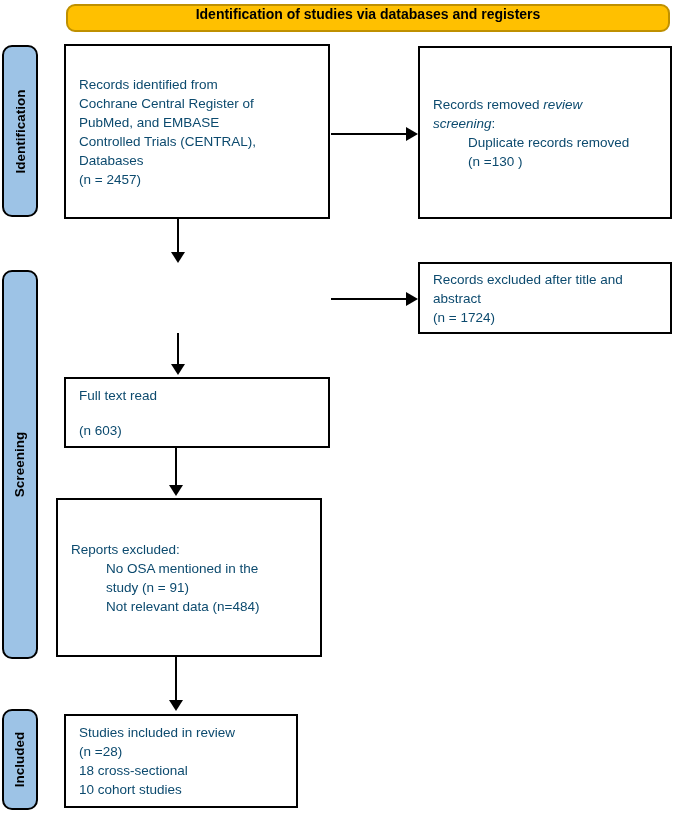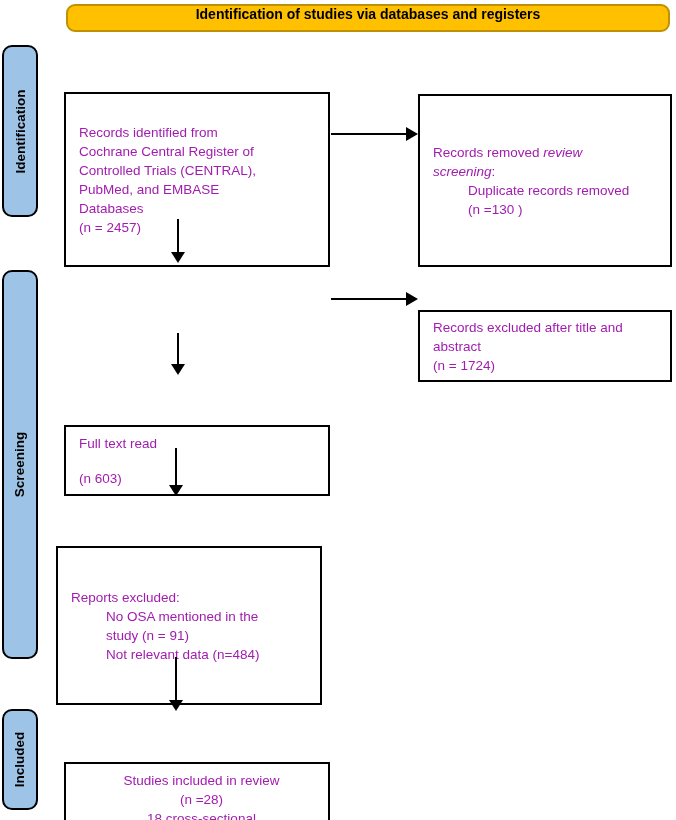--- a/index.html
+++ b/index.html
@@ -45,30 +45,30 @@
     font-size: 13.5px; font-weight: bold; color: #000;
   }
 
   
   .box {
     position: absolute;
     background: #ffffff;
     border: 2px solid #000;
     display: flex; flex-direction: column; justify-content: center;
     padding-left: 13px; padding-right: 4px;
-    font-size: 13.5px; line-height: 19px; color: #a21caf; margin-top: 48px;
+    font-size: 13.5px; line-height: 19px; color: #0c4a6e;
   }
   .box .line { white-space: nowrap; }
   .box .indent { padding-left: 35px; }
 
   .box-identified  { left: 64px;  top: 44px;  width: 266px; height: 175px; }
   .box-screened    { left: 64px;  top: 264px; width: 266px; height: 69px;  }
   .box-fulltext    { left: 64px;  top: 377px; width: 266px; height: 71px; gap: 16px;  }
   .box-reports-exc { left: 56px;  top: 498px; width: 266px; height: 159px; }
-  .box-included    { left: 64px;  top: 714px; width: 266px; height: 94px; text-align: center;  }
+  .box-included    { left: 64px;  top: 714px; width: 234px; height: 94px;  }
   .box-removed     { left: 418px; top: 46px;  width: 254px; height: 173px; }
   .box-records-exc { left: 418px; top: 262px; width: 254px; height: 72px;  }
 
   
   .varrow {
     position: absolute;
     width: 2px;
     background: var(--arrow, #000);
   }
   .varrow .head {
@@ -114,22 +114,22 @@
   <div class="side-tab tab-screening">
     <span class="vtext">Screening</span>
   </div>
   <div class="side-tab tab-included">
     <span class="vtext">Included</span>
   </div>
 
   <div class="box box-identified">
     <div class="line">Records identified from</div>
     <div class="line">Cochrane Central Register of</div>
+    <div class="line">PubMed, and EMBASE</div>
     <div class="line">Controlled Trials (CENTRAL),</div>
-    <div class="line">PubMed, and EMBASE</div>
     <div class="line">Databases</div>
     <div class="line">(n = 2457)</div>
   </div>
 
   <div class="box box-removed">
     <div class="line"><span>Records removed </span><i>review</i></div>
     <div class="line"><i>screening</i><span>:</span></div>
     <div class="line indent">Duplicate records removed</div>
     <div class="line indent">(n =130 )</div>
   </div>

